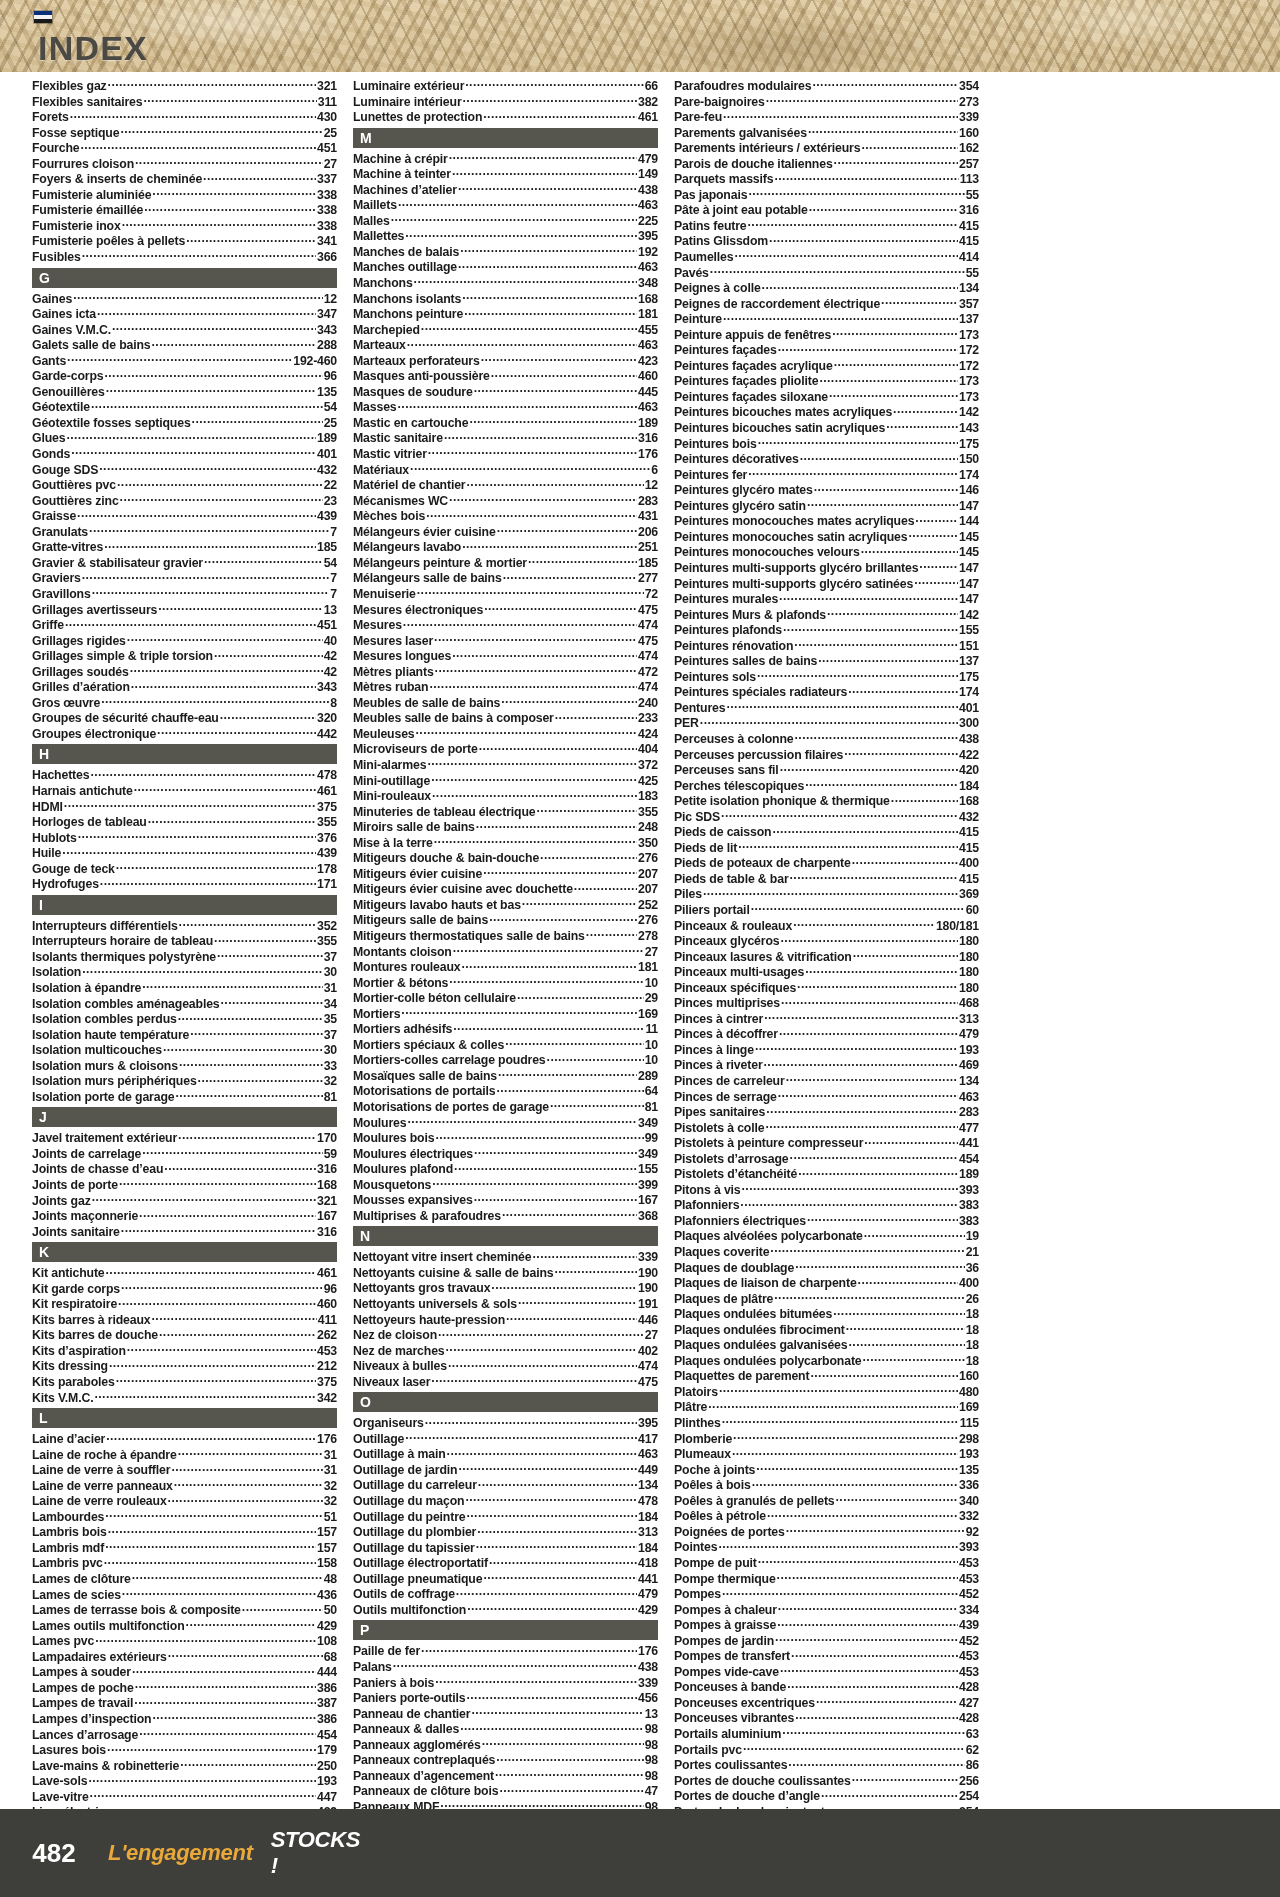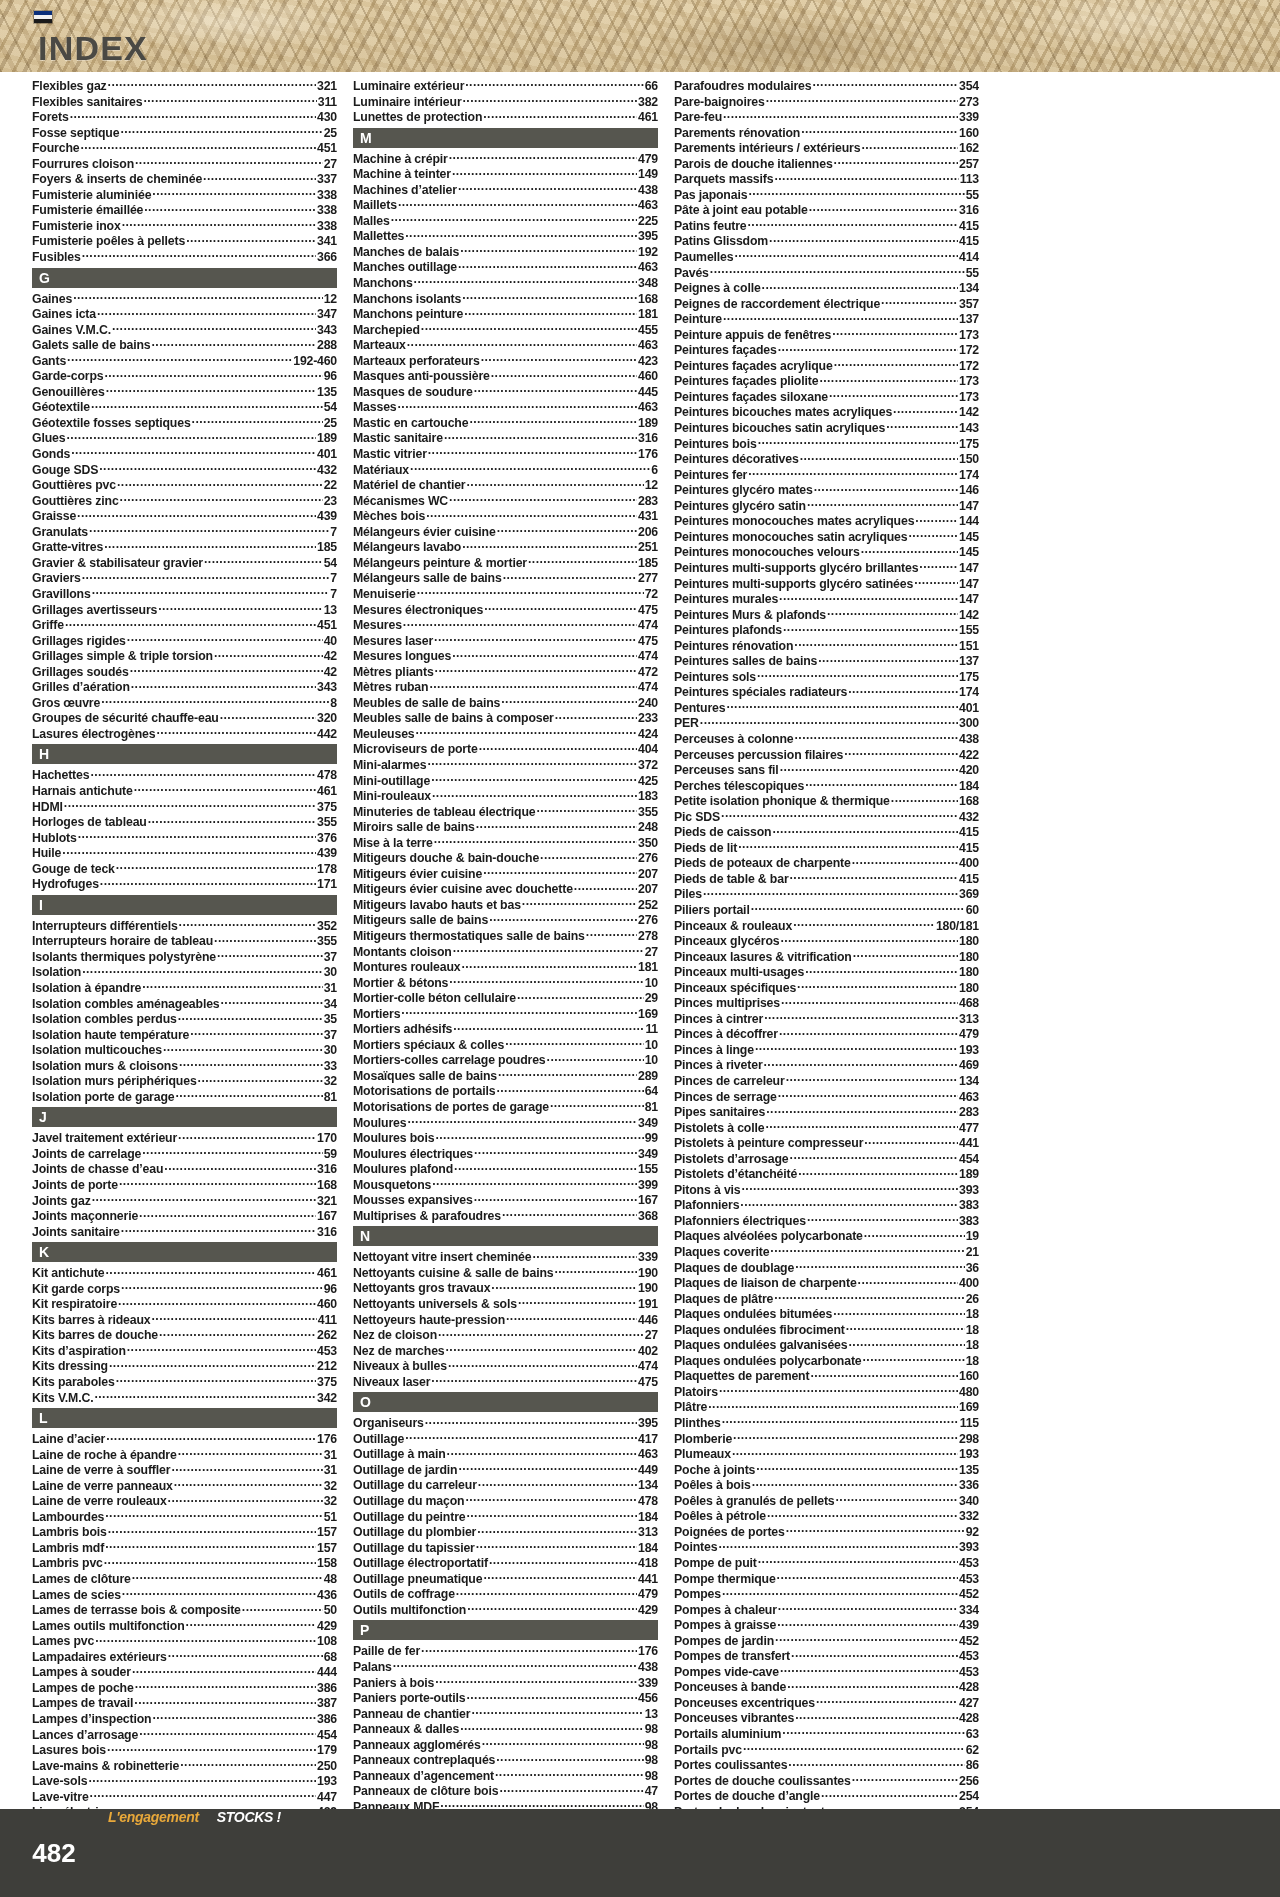--- a/index.html
+++ b/index.html
@@ -127,22 +127,22 @@
     align-items:stretch;
   }
   .f-page {
     width:108px;
     display:flex; align-items:center; justify-content:center;
     color:#ffffff; font-size:26px; font-weight:700;
     font-family:"Liberation Sans", sans-serif;
   }
   .f-slogan {
     flex:0 0 252px;
-    display:flex; 
-    color:#e8a83a; font-size:14px; font-weight:700; font-style:italic;
+    display:flex; align-items:center;
+    color:#e8a83a; font-size:22px; font-weight:700; font-style:italic;
     letter-spacing:-0.3px;
   }
   .f-slogan b { color:#ffffff; font-style:italic; margin-left:18px; font-weight:700;}
   .f-wood {
     flex:0 0 240px;
     position:relative;
     overflow:hidden;
     display:flex; align-items:center;
     background:
       repeating-linear-gradient(118deg, rgba(168,142,96,.55) 0 3px, rgba(214,193,150,.25) 3px 9px, rgba(140,116,78,.40) 9px 13px, rgba(232,216,180,.20) 13px 22px),
@@ -375,21 +375,21 @@
         <span class="lbl">Gros œuvre</span>
         <span class="dots"></span>
         <span class="pg">8</span>
       </div>
       <div class="entry">
         <span class="lbl">Groupes de sécurité chauffe-eau</span>
         <span class="dots"></span>
         <span class="pg">320</span>
       </div>
       <div class="entry">
-        <span class="lbl">Lasures électrogènes</span>
+        <span class="lbl">Groupes électronique</span>
         <span class="dots"></span>
         <span class="pg">442</span>
       </div>
       <div class="letter-bar">
         <span>H</span>
       </div>
       <div class="entry">
         <span class="lbl">Hachettes</span>
         <span class="dots"></span>
         <span class="pg">478</span>
@@ -1311,21 +1311,21 @@
         <span class="lbl">Pare-baignoires</span>
         <span class="dots"></span>
         <span class="pg">273</span>
       </div>
       <div class="entry">
         <span class="lbl">Pare-feu</span>
         <span class="dots"></span>
         <span class="pg">339</span>
       </div>
       <div class="entry">
-        <span class="lbl">Parements rénovation</span>
+        <span class="lbl">Parements galvanisées</span>
         <span class="dots"></span>
         <span class="pg">160</span>
       </div>
       <div class="entry">
         <span class="lbl">Parements intérieurs / extérieurs</span>
         <span class="dots"></span>
         <span class="pg">162</span>
       </div>
       <div class="entry">
         <span class="lbl">Parois de douche italiennes</span>

